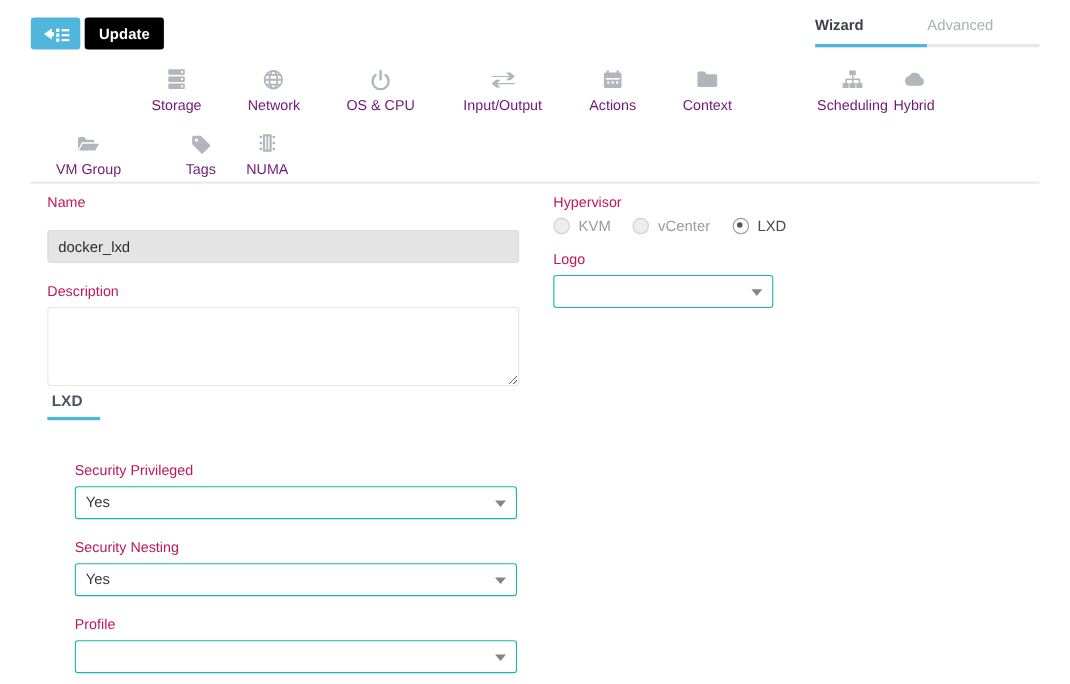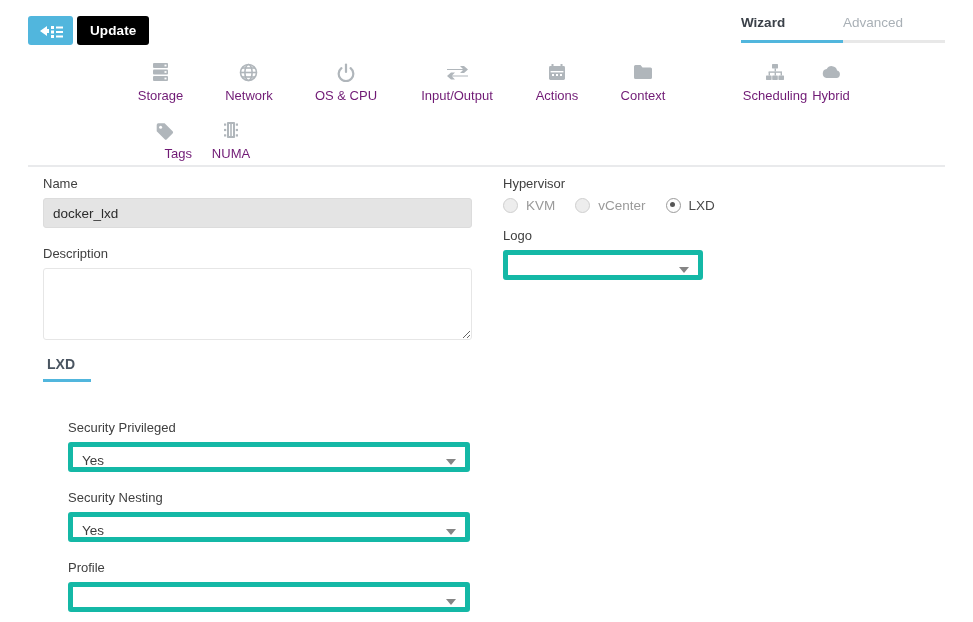--- a/index.html
+++ b/index.html
@@ -116,21 +116,21 @@
     left: 28px;
     width: 917px;
     height: 2px;
     background: #e9eaec;
   }
 
   
   .form-area { position: absolute; left: 0; top: 176px; width: 973px; }
   .field-label {
     font-size: 13px;
-    color: #404040;
+    color: #be185d;
     margin-bottom: 7px;
     display: block;
   }
   .col-left  { position: absolute; left: 43px; top: 0; width: 429px; }
   .col-right { position: absolute; left: 503px; top: 0; width: 430px; }
 
   .txt-input {
     box-sizing: border-box;
     width: 429px;
     height: 30px;
@@ -140,20 +140,21 @@
     padding: 0 9px;
     font-family: "Liberation Sans", sans-serif;
     font-size: 13.5px;
     color: #333;
     outline: none;
   }
   .txt-input.disabled {
     background: #e4e4e4;
     border-color: #dcdcdc;
     color: #2b2b2b;
+    margin-top: 11px;
   }
   .txt-area {
     box-sizing: border-box;
     width: 429px;
     height: 72px;
     border: 1px solid #e6e6e6;
     border-radius: 3px;
     background: #fff;
     padding: 6px 9px;
     font-family: "Liberation Sans", sans-serif;
@@ -185,21 +186,21 @@
     width: 5px; height: 5px;
     border-radius: 50%;
     background: #555;
   }
   .radio-label { font-size: 13.5px; color: #4a4a4a; }
   .radio-item.dim .radio-label { color: #9a9a9a; }
 
   .sel {
     box-sizing: border-box;
     position: relative;
-    border: 5px solid #14b8a6;
+    border: 1px solid #14b8a6;
     border-radius: 3px;
     background: #fff;
     height: 30px;
     line-height: 28px;
     padding: 0 26px 4px 9px;
     font-size: 13.5px;
     color: #3b3b3b;
     cursor: pointer;
     white-space: nowrap;
     overflow: hidden;
@@ -386,35 +387,47 @@
       </g>
         </svg>
     </span>
     <span class="tlabel">Hybrid</span>
     <span class="tunder"></span>
   </div>
 </div>
 
 <div class="tabrow row2" style="position:absolute;top:120px;left:0;width:973px;">
 
-
-  <div class="tab" style="left:137px;width:55px;text-align:right;">
+  <div class="tab" style="left:43px;width:75px;">
+    <span class="ticon">
+      <svg width="75" height="20" viewBox="0 0 75 20">
+          <g transform="translate(28,4)" fill="#b0b6bb">
+        <path d="M0 2 A1.4 1.4 0 0 1 1.4 0.6 H5.8 L7.6 3 H13.5 A1.4 1.4 0 0 1 14.9 4.4 V5.4 H3.6 L0 12 Z"></path>
+        <path d="M4.3 6.6 H19 L15.6 12.8 H0.8 Z"></path>
+      </g>
+        </svg>
+    </span>
+    <span class="tlabel">VM Group</span>
+    <span class="tunder"></span>
+  </div>
+
+  <div class="tab" style="left:155px;width:55px;">
     <span class="ticon">
       <svg width="55" height="20" viewBox="0 0 55 20">
           <g transform="translate(19,3)" fill="#b0b6bb">
         <path d="M0.7 1.9 A1.6 1.6 0 0 1 2.3 0.3 H8.6 L16.6 8.3 A1.5 1.5 0 0 1 16.6 10.4 L10.8 16.2 A1.5 1.5 0 0 1 8.7 16.2 L0.7 8.2 Z"></path>
         <circle cx="4.6" cy="4.3" r="1.5" fill="#ffffff"></circle>
       </g>
         </svg>
     </span>
     <span class="tlabel">Tags</span>
     <span class="tunder"></span>
   </div>
 
-  <div class="tab" style="left:200px;width:62px;">
+  <div class="tab" style="left:212px;width:62px;">
     <span class="ticon">
       <svg width="62" height="20" viewBox="0 0 62 20">
           <g transform="translate(24,2)" fill="#b0b6bb">
         <rect x="3" y="0" width="8" height="16" rx="0.8"></rect>
         <rect x="0" y="1.5" width="2.2" height="2.2"></rect>
         <rect x="0" y="6.9" width="2.2" height="2.2"></rect>
         <rect x="0" y="12.3" width="2.2" height="2.2"></rect>
         <rect x="11.8" y="1.5" width="2.2" height="2.2"></rect>
         <rect x="11.8" y="6.9" width="2.2" height="2.2"></rect>
         <rect x="11.8" y="12.3" width="2.2" height="2.2"></rect>

